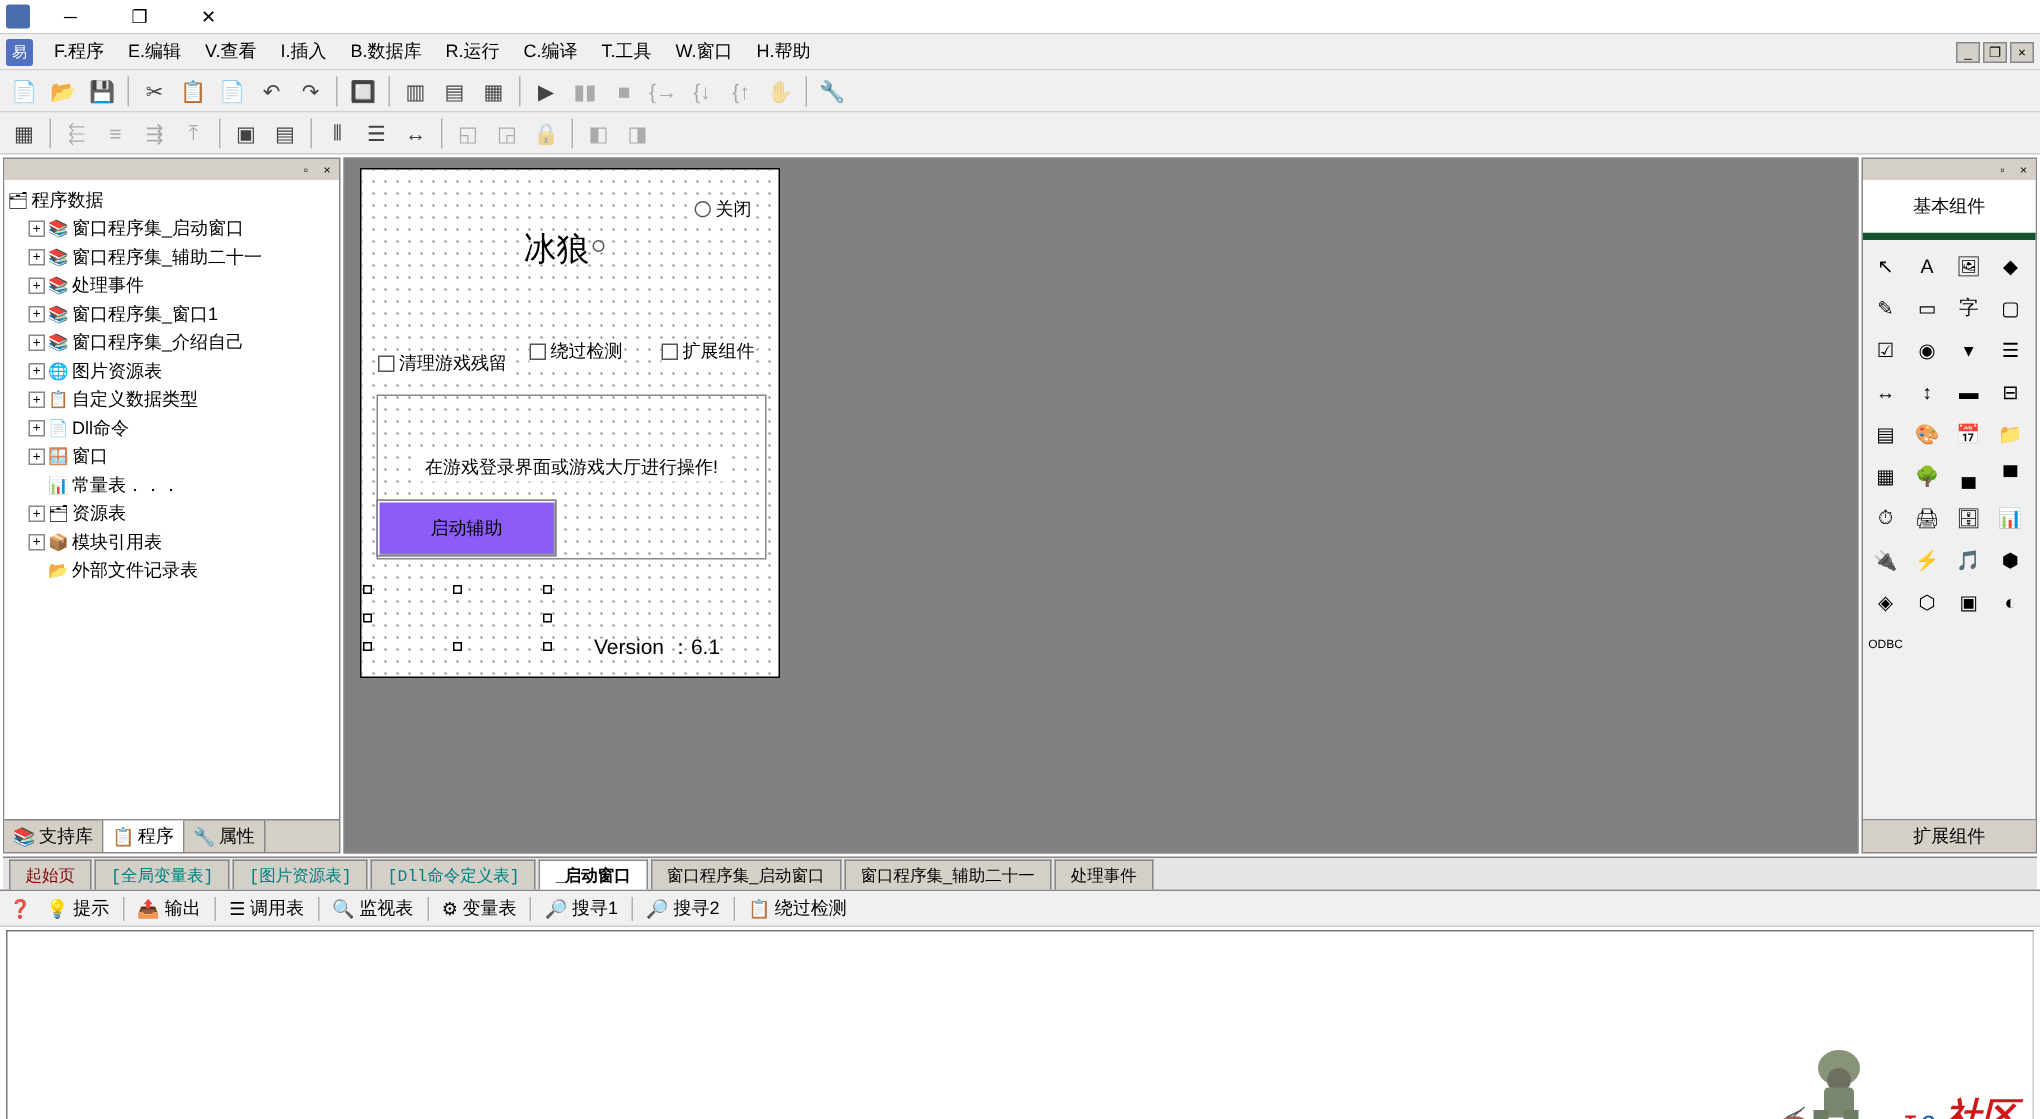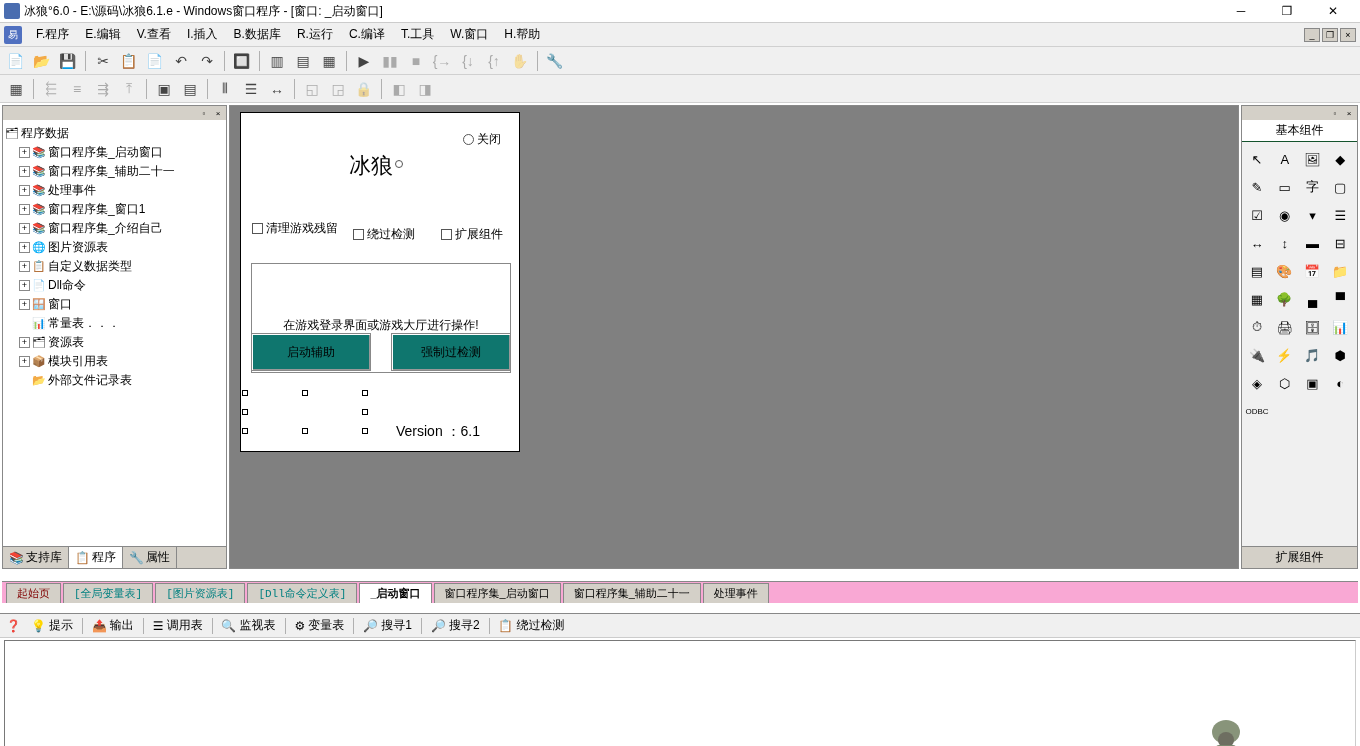--- a/index.html
+++ b/index.html
@@ -35,31 +35,31 @@
 .form-designer { position: absolute; left: 10px; top: 6px; width: 280px; height: 340px; background: #fff; border: 1px solid #000; padding-left: 20px; }
 .form-dots { position: absolute; inset: 0; background-image: radial-gradient(circle, #808080 0.5px, transparent 0.5px); background-size: 8px 8px; background-position: 4px 4px; }
 .form-el { position: absolute; background: #fff; }
 .form-radio { display: flex; align-items: center; gap: 3px; }
 .form-radio-dot { width: 11px; height: 11px; border: 1px solid #555; border-radius: 50%; }
 .form-check { display: flex; align-items: center; gap: 3px; }
 .form-check-box { width: 11px; height: 11px; border: 1px solid #555; }
 .form-title-text { font-size: 22px; font-family: SimSun; }
 .form-deco { width: 8px; height: 8px; border: 1px solid #555; border-radius: 50%; display: inline-block; margin-left: 2px; vertical-align: super; font-size: 8px; }
 .form-frame { border: 1px solid #888; }
-.form-button { border: 1px solid #888; background: #0f766e; display: flex; align-items: center; justify-content: center; box-shadow: inset 1px 1px 0 #fff, inset -1px -1px 0 #999; }
+.form-button { border: 1px solid #888; background: #8b5cf6; display: flex; align-items: center; justify-content: center; box-shadow: inset 1px 1px 0 #fff, inset -1px -1px 0 #999; }
 .selected-handles { position: absolute; }
 .handle { position: absolute; width: 6px; height: 6px; background: #fff; border: 1px solid #000; }
 .right-panel { width: 117px; background: #f0f0f0; border: 1px solid #888; margin: 2px; display: flex; flex-direction: column; }
-.right-tabs-top { height: 22px; display: flex; border-bottom: 1px solid #14532d; }
+.right-tabs-top { height: 40px; display: flex; border-bottom: 5px solid #14532d; }
 .right-tab { flex: 1; display: flex; align-items: center; justify-content: center; cursor: pointer; background: #d4d0c8; }
 .right-tab.active { background: #fff; }
 .component-grid { flex: 1; padding: 6px 4px; display: grid; grid-template-columns: repeat(4, 1fr); gap: 6px 4px; align-content: start; }
 .comp-btn { width: 22px; height: 22px; border: 1px solid transparent; display: flex; align-items: center; justify-content: center; cursor: pointer; font-size: 13px; }
 .right-tabs-bottom { height: 22px; display: flex; border-top: 1px solid #888; }
-.doc-tabs { height: 22px; background: #f9a8d4; display: flex; align-items: center; padding: 0 4px; border-top: 1px solid #888; margin: 10px 2px; }
+.doc-tabs { height: 22px; background: #e5e5e5; display: flex; align-items: center; padding: 0 4px; border-top: 1px solid #888; margin: 0 2px; }
 .doc-tab { padding: 2px 10px; border: 1px solid #888; border-bottom: none; margin-right: 2px; cursor: pointer; background: #d4d0c8; font-size: 11px; }
 .doc-tab.active { background: #fff; font-weight: bold; }
 .doc-tab.colored { color: #008080; font-family: Liberation Mono, monospace; }
 .doc-tab.red { color: #800000; }
 .bottom-panel { height: 175px; border-top: 1px solid #888; display: flex; flex-direction: column; }
 .bottom-tabs { height: 24px; background: #f0f0f0; display: flex; align-items: center; padding: 0 6px; gap: 0; border-bottom: 1px solid #ccc; flex-wrap: wrap; }
 .btab { display: flex; align-items: center; gap: 3px; padding: 2px 4px; cursor: pointer; }
 .btab-sep { width: 1px; height: 16px; background: #b0b0b0; margin: 0 5px; }
 .output-area { flex: 1; background: #fff; border: 1px inset #ccc; margin: 2px 4px; position: relative; }
 .watermark { position: absolute; right: 10px; bottom: 5px; display: flex; align-items: flex-end; gap: 8px; }
@@ -67,21 +67,20 @@
 .watermark-text { font-size: 28px; font-weight: bold; font-style: italic; }
 .watermark-text .tc-t { color: #d01818; }
 .watermark-text .tc-c { color: #1a5fb0; }
 .watermark-text .tc-rest { color: #d01818; font-size: 24px; }
 </style>
 </head>
 <body>
 
 <div class="titlebar">
   <div class="titlebar-icon"></div>
-  <div class="titlebar-text">冰狼°6.0 - E:\源码\冰狼6.1.e - Windows窗口程序 - [窗口: _启动窗口]</div>
   <div class="titlebar-btns">
     <div class="titlebar-btn">─</div>
     <div class="titlebar-btn">❐</div>
     <div class="titlebar-btn close">✕</div>
   </div>
 </div>
 
 <div class="menubar">
   <div class="menu-icon">易</div>
   <div class="menu-item">F.程序</div>
@@ -254,42 +253,39 @@
 
       <div class="form-el form-radio" style="left:222px;top:18px">
         <span class="form-radio-dot"></span>
         <span>关闭</span>
       </div>
 
       <div class="form-el" style="left:108px;top:38px;background:transparent">
         <span class="form-title-text">冰狼</span><span class="form-deco"></span>
       </div>
 
-      <div class="form-el form-check" style="left:11px;top:107px">
+      <div class="form-el form-check" style="left:11px;top:121px">
         <span class="form-check-box"></span>
         <span>清理游戏残留</span>
       </div>
       <div class="form-el form-check" style="left:112px;top:113px">
         <span class="form-check-box"></span>
         <span>绕过检测</span>
       </div>
       <div class="form-el form-check" style="left:200px;top:113px">
         <span class="form-check-box"></span>
         <span>扩展组件</span>
       </div>
 
       <div class="form-el form-frame" style="left:10px;top:150px;width:260px;height:110px;background:transparent">
-        <div style="text-align:center;margin-top:52px;background:#fff;padding:1px 4px;display:inline-block;position:relative;left:50%;transform:translateX(-50%)">在游戏登录界面或游戏大厅进行操作!</div>
+        <div style="text-align:center;margin-top:38px;background:#fff;padding:1px 4px;display:inline-block;position:relative;left:50%;transform:translateX(-50%)">在游戏登录界面或游戏大厅进行操作!</div>
       </div>
 
       <div class="form-el form-button" style="left:10px;top:220px;width:120px;height:38px">
         <span>启动辅助</span>
-      </div>
-      <div class="form-el form-button" style="left:150px;top:220px;width:120px;height:38px">
-        <span>强制过检测</span>
       </div>
 
       <div class="selected-handles" style="left:4px;top:280px;width:120px;height:38px">
         <div class="handle" style="left:-3px;top:-3px"></div>
         <div class="handle" style="left:57px;top:-3px"></div>
         <div class="handle" style="right:-3px;top:-3px"></div>
         <div class="handle" style="left:-3px;top:16px"></div>
         <div class="handle" style="right:-3px;top:16px"></div>
         <div class="handle" style="left:-3px;bottom:-3px"></div>
         <div class="handle" style="left:57px;bottom:-3px"></div>

